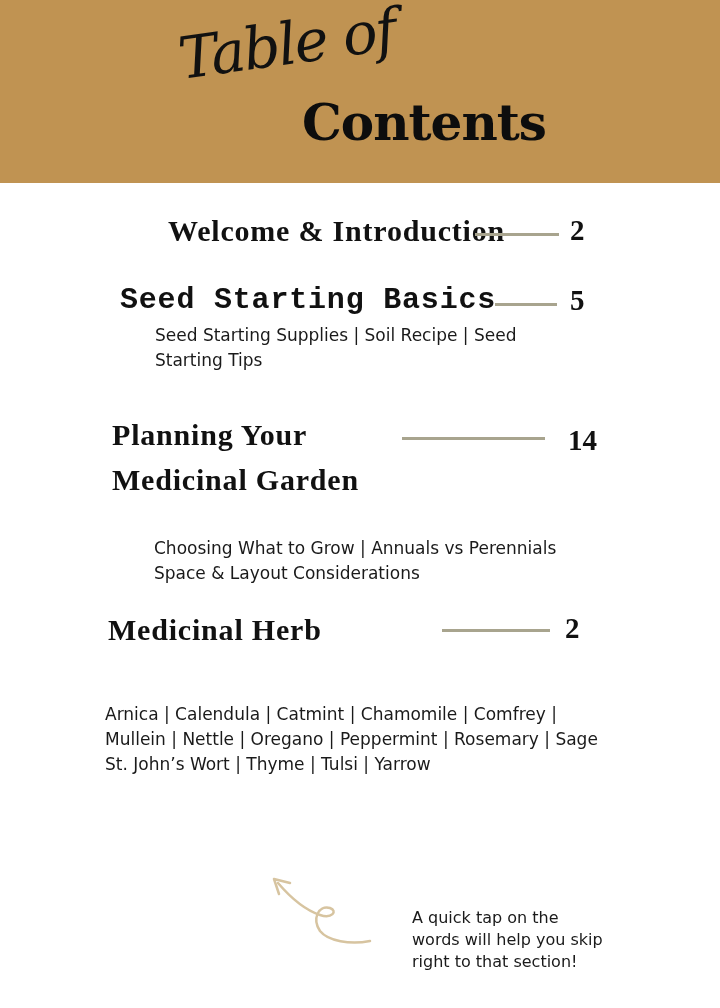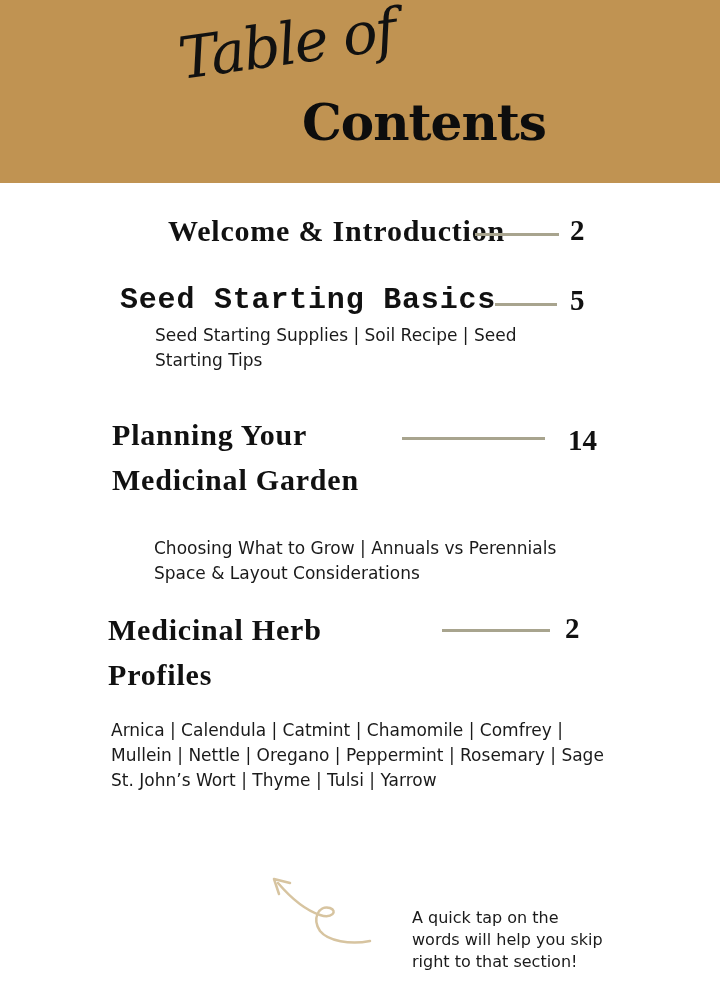--- a/index.html
+++ b/index.html
@@ -47,25 +47,24 @@
   <div class="page-num" style="left:568px; top:424px;text-align:right;">14</div>
   <div class="subitems" style="left:154px; top:504px;margin-top:32px;">
     <div>Choosing What to Grow | Annuals vs Perennials</div>
     <div>Space &amp; Layout Considerations</div>
   </div>
 </div>
 
 <div>
   <div class="section-title" style="left:108px; top:607px;">
     <div>Medicinal Herb</div>
-    <div>Profiles</div>
   </div>
   <div class="dash" style="left:442px; top:629px; width:108px;"></div>
   <div class="page-num" style="left:565px; top:612px;">2</div>
-  <div class="subitems" style="left:111px; top:702px;margin-top:16px;">
+  <div class="subitems" style="left:105px; top:702px;">
     <div>Arnica | Calendula | Catmint | Chamomile | Comfrey |</div>
     <div>Mullein | Nettle | Oregano | Peppermint | Rosemary | Sage</div>
     <div>St. John’s Wort | Thyme | Tulsi | Yarrow</div>
   </div>
 </div>
 
 <svg class="arrow" width="110" height="80" viewBox="0 0 110 80">
   <path d="M8 8 C 20 22, 35 35, 50 40 C 62 44, 68 36, 60 33 C 48 30, 42 44, 50 56 C 58 66, 80 70, 100 66" fill="none" stroke="#d7c4a0" stroke-width="2.5" stroke-linecap="round"></path>
   <path d="M4 4 L 20 8 M4 4 L 9 19" fill="none" stroke="#d7c4a0" stroke-width="2.5" stroke-linecap="round"></path>
 </svg>

